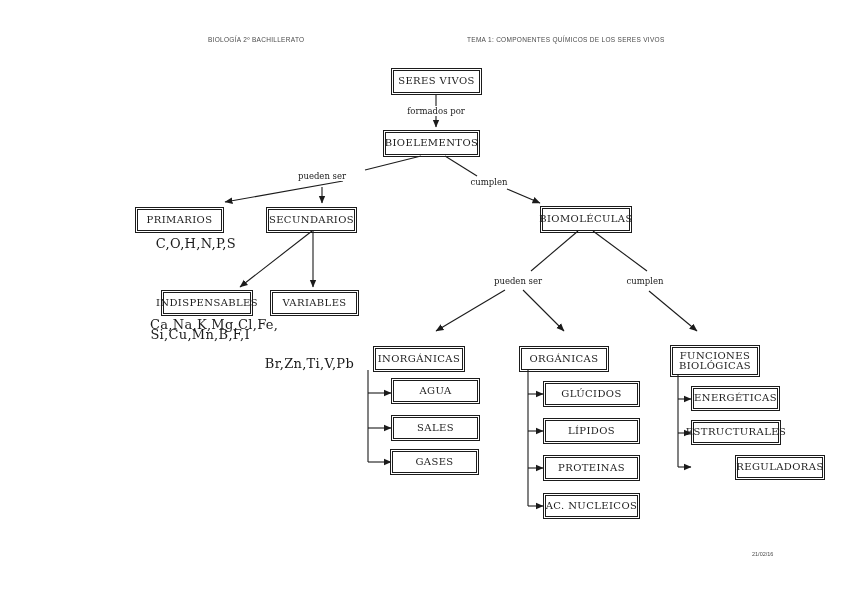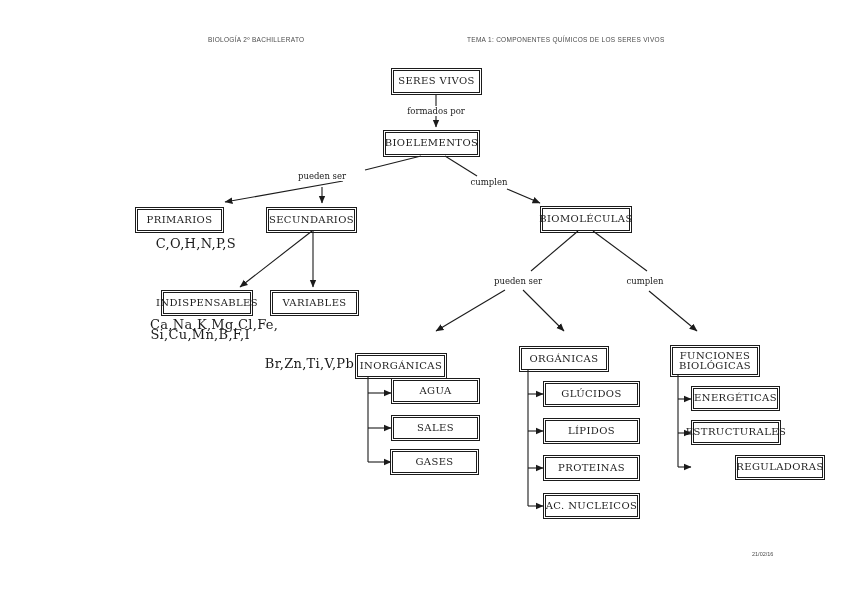--- a/index.html
+++ b/index.html
@@ -87,21 +87,21 @@
   </svg>
 
   <div class="box" style="left:393px; top:70px;  width:87px; height:23px;">SERES VIVOS</div>
   <div class="box" style="left:385px; top:132px; width:93px; height:23px;">BIOELEMENTOS</div>
   <div class="box" style="left:137px; top:209px; width:85px; height:22px;">PRIMARIOS</div>
   <div class="box" style="left:268px; top:209px; width:87px; height:22px;">SECUNDARIOS</div>
   <div class="box" style="left:163px; top:292px; width:88px; height:22px;">INDISPENSABLES</div>
   <div class="box" style="left:272px; top:292px; width:85px; height:22px;">VARIABLES</div>
   <div class="box" style="left:542px; top:208px; width:88px; height:23px;">BIOMOLÉCULAS</div>
 
-  <div class="box" style="left:357px; top:348px; width:88px; height:22px;margin-top:7px;">INORGÁNICAS</div>
+  <div class="box" style="left:375px; top:348px; width:88px; height:22px;">INORGÁNICAS</div>
   <div class="box" style="left:393px; top:380px; width:85px; height:22px;">AGUA</div>
   <div class="box" style="left:393px; top:417px; width:85px; height:22px;">SALES</div>
   <div class="box" style="left:392px; top:451px; width:85px; height:22px;">GASES</div>
 
   <div class="box" style="left:521px; top:348px; width:86px; height:22px;">ORGÁNICAS</div>
   <div class="box" style="left:545px; top:383px; width:93px; height:22px;">GLÚCIDOS</div>
   <div class="box" style="left:545px; top:420px; width:93px; height:22px;">LÍPIDOS</div>
   <div class="box" style="left:545px; top:457px; width:93px; height:22px;">PROTEINAS</div>
   <div class="box wrap" style="left:672px; top:347px; width:86px; height:28px;">FUNCIONES BIOLÓGICAS</div>
 

